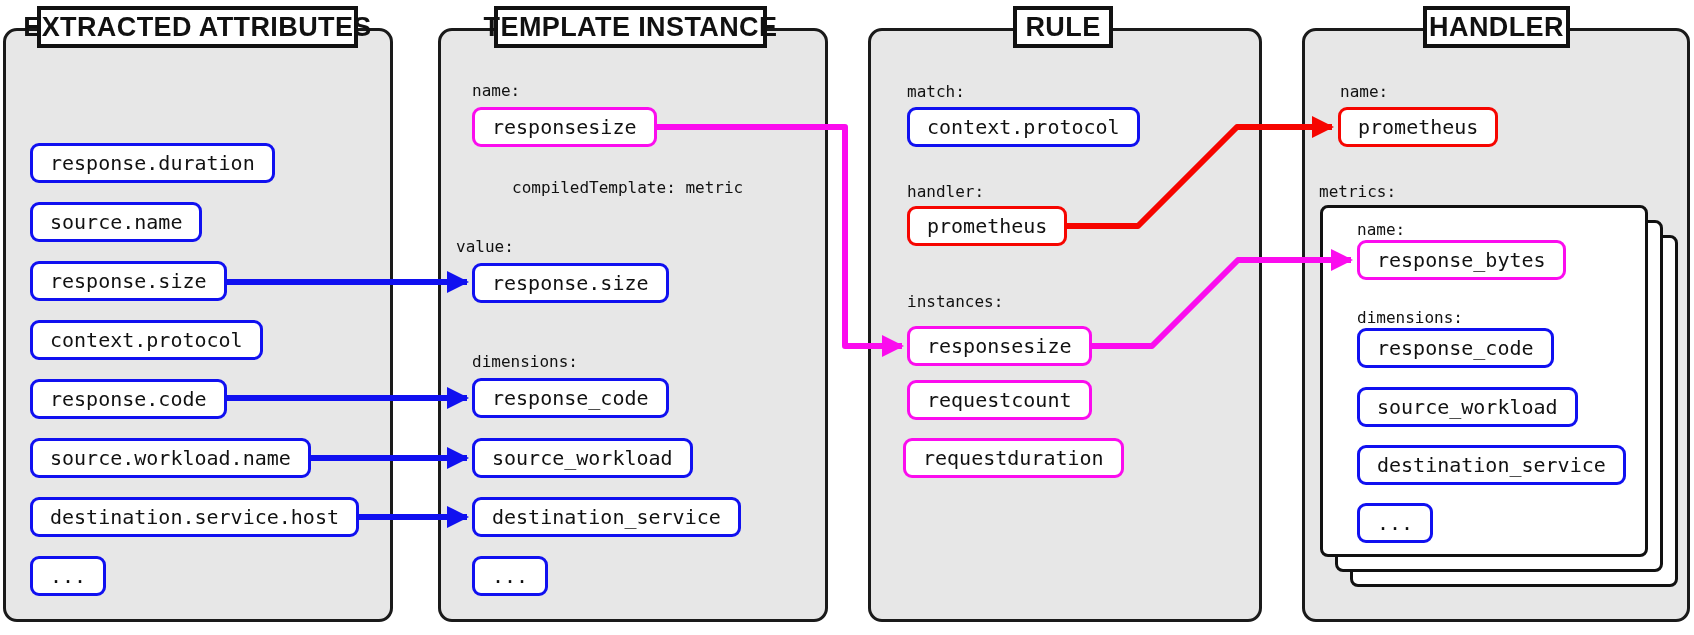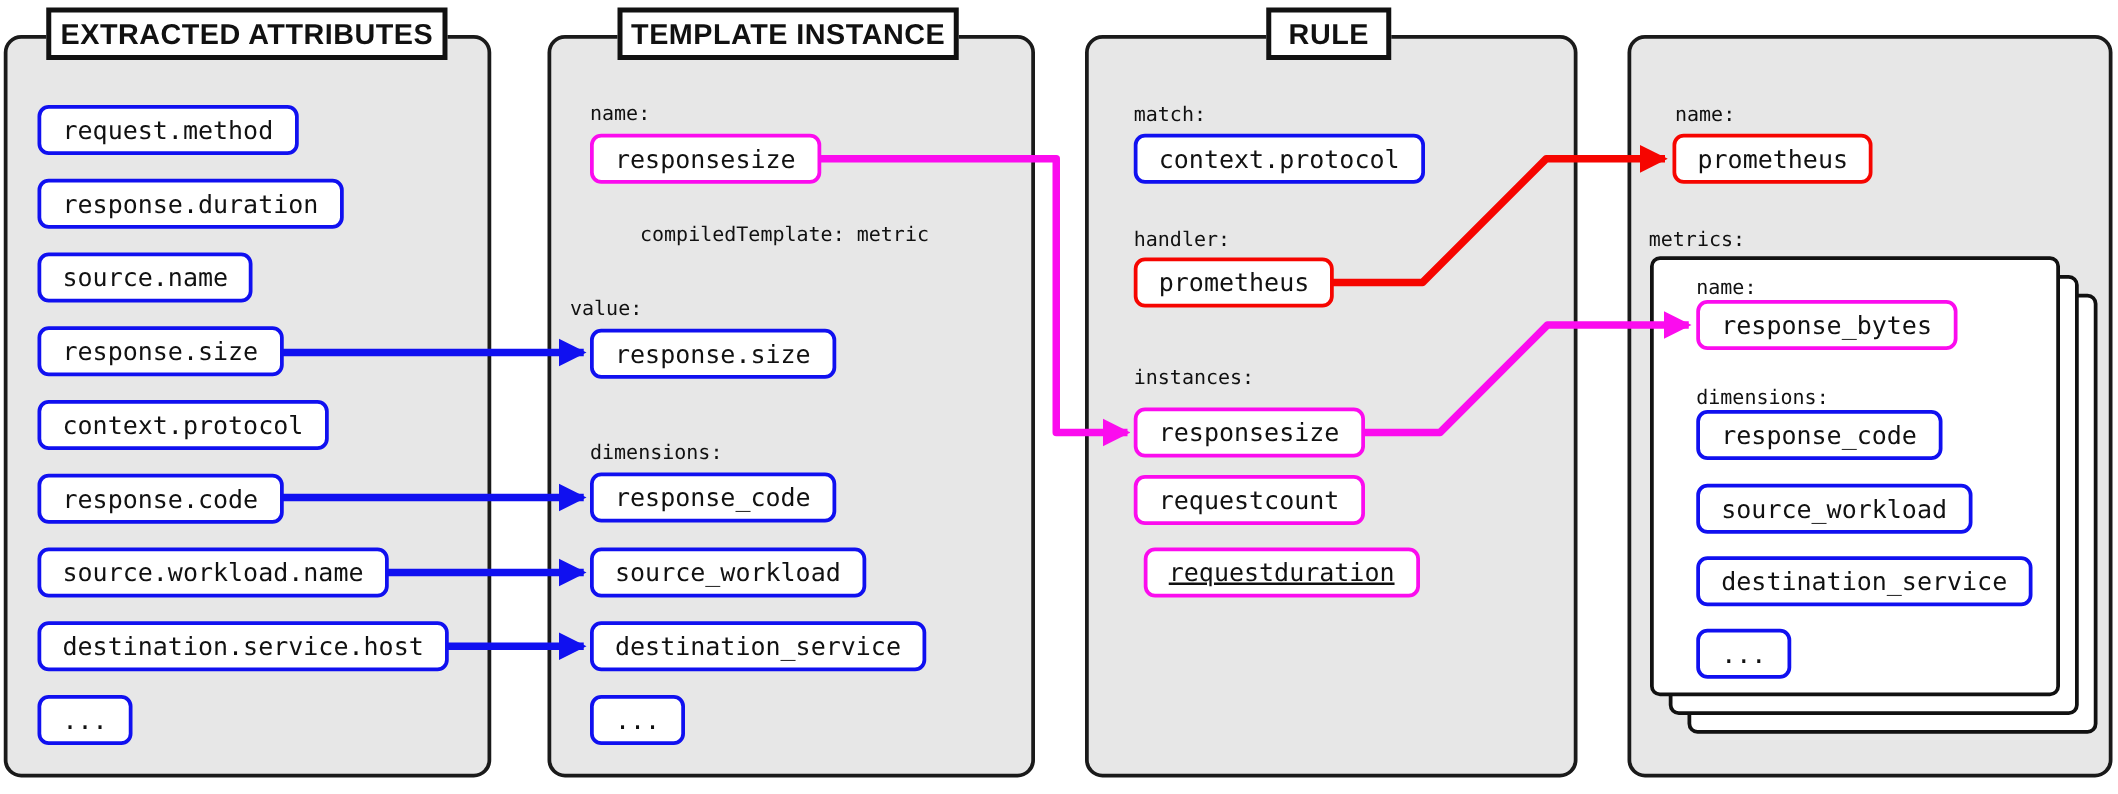--- a/index.html
+++ b/index.html
@@ -4,21 +4,21 @@
 <style>
   html,body{margin:0;padding:0;background:#fff;}
   .canvas{position:relative;width:1694px;height:635px;background:#ffffff;overflow:hidden;
           font-family:"DejaVu Sans Mono","Liberation Mono",monospace;color:#111;}
   
   .panel{position:absolute;top:28px;height:594px;background:#e7e7e7;
          border:3px solid #1a1a1a;border-radius:14px;box-sizing:border-box;}
   
   .title{position:absolute;top:6px;height:42px;background:#fff;border:4px solid #111;
          box-sizing:border-box;display:flex;align-items:center;justify-content:center;
-         font-family:"Liberation Sans",sans-serif;font-weight:800;font-size:23px;
+         font-family:"Liberation Sans",sans-serif;font-weight:800;font-size:27px;
          letter-spacing:.4px;color:#111;z-index:4;white-space:nowrap;}
   
   .box{position:absolute;height:40px;box-sizing:border-box;background:#fff;
        border:3px solid #111;border-radius:9px;display:flex;align-items:center;
        padding:0 17px;font-size:20px;white-space:nowrap;z-index:4;width:max-content;}
   .box.blue{border-color:#1010f0;}
   .box.magenta{border-color:#fb0cee;}
   .box.red{border-color:#f60500;}
   
   .label{position:absolute;height:24px;line-height:24px;font-size:16px;
@@ -27,21 +27,20 @@
   .card,.card-ghost{position:absolute;width:328px;height:352px;box-sizing:border-box;
          background:#fff;border:3px solid #111;border-radius:8px;}
   svg.arrows{position:absolute;left:0;top:0;z-index:3;pointer-events:none;}
 </style>
 </head>
 <body>
 
 <div class="canvas">
 
   <div class="panel" style="left:3px;width:390px;">
-    <div class="box blue" style="left:24px;top:53px;">request.method</div>
     <div class="box blue" style="left:24px;top:112px;">response.duration</div>
     <div class="box blue" style="left:24px;top:171px;">source.name</div>
     <div class="box blue" style="left:24px;top:230px;">response.size</div>
     <div class="box blue" style="left:24px;top:289px;">context.protocol</div>
     <div class="box blue" style="left:24px;top:407px;">source.workload.name</div>
     <div class="box blue" style="left:24px;top:348px;">response.code</div>
     <div class="box blue" style="left:24px;top:466px;">destination.service.host</div>
     <div class="box blue" style="left:24px;top:525px;">...</div>
   </div>
 
@@ -59,21 +58,21 @@
   </div>
 
   <div class="panel" style="left:868px;width:394px;">
     <div class="label" style="left:36px;top:49px;">match:</div>
     <div class="box blue" style="left:36px;top:76px;">context.protocol</div>
     <div class="label" style="left:36px;top:149px;">handler:</div>
     <div class="box red" style="left:36px;top:175px;">prometheus</div>
     <div class="label" style="left:36px;top:259px;">instances:</div>
     <div class="box magenta" style="left:36px;top:295px;">responsesize</div>
     <div class="box magenta" style="left:36px;top:349px;">requestcount</div>
-    <div class="box magenta" style="left:44px;top:407px;text-decoration:underline;">requestduration</div>
+    <div class="box magenta" style="left:32px;top:407px;">requestduration</div>
   </div>
 
   <div class="panel" style="left:1302px;width:388px;">
     <div class="label" style="left:35px;top:49px;">name:</div>
     <div class="box red" style="left:33px;top:76px;">prometheus</div>
     <div class="label" style="left:14px;top:149px;">metrics:</div>
 
     <div class="card-ghost" style="left:45px;top:204px;"></div>
     <div class="card-ghost" style="left:30px;top:189px;"></div>
 
@@ -105,14 +104,15 @@
     <path d="M298 458 H467" stroke="#1010f0" stroke-width="6" fill="none" marker-end="url(#ah-blue)"></path>
     <path d="M352 517 H467" stroke="#1010f0" stroke-width="6" fill="none" marker-end="url(#ah-blue)"></path>
     <path d="M650 127 H845 V346 H902" stroke="#fb0cee" stroke-width="6" fill="none" stroke-linejoin="round" marker-end="url(#ah-magenta)"></path>
     <path d="M1050 226 H1138 L1237 127 H1332" stroke="#f60500" stroke-width="6" fill="none" stroke-linejoin="round" marker-end="url(#ah-red)"></path>
     <path d="M1080 346 H1152 L1238 260 H1351" stroke="#fb0cee" stroke-width="6" fill="none" stroke-linejoin="round" marker-end="url(#ah-magenta)"></path>
   </svg>
 
   <div class="title" style="left:37px;width:321px;">EXTRACTED ATTRIBUTES</div>
   <div class="title" style="left:494px;width:273px;">TEMPLATE INSTANCE</div>
   <div class="title" style="left:1013px;width:100px;">RULE</div>
+  <div class="title" style="left:1423px;width:147px;">HANDLER</div>
 
 </div>
 
 </body></html>

